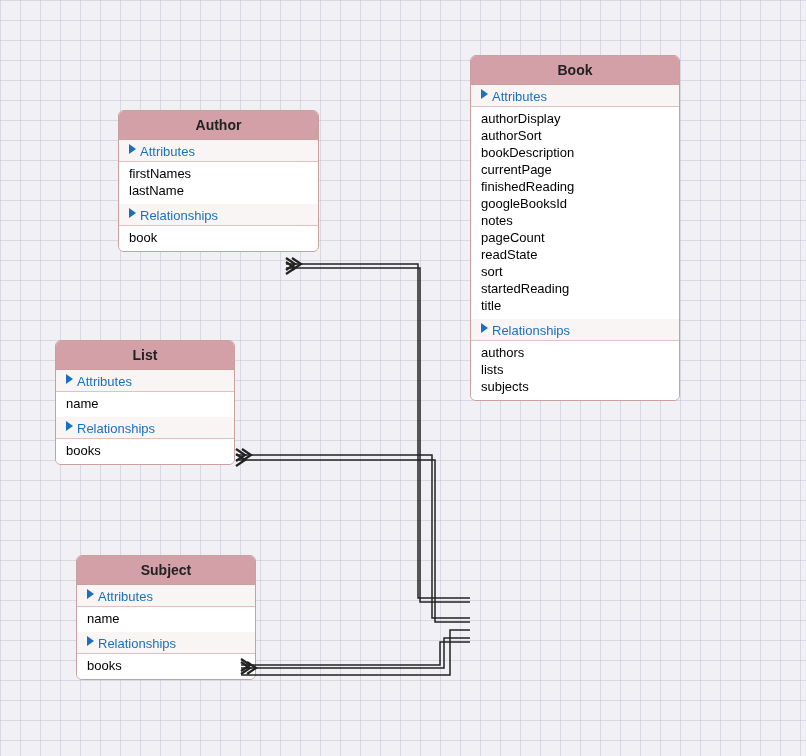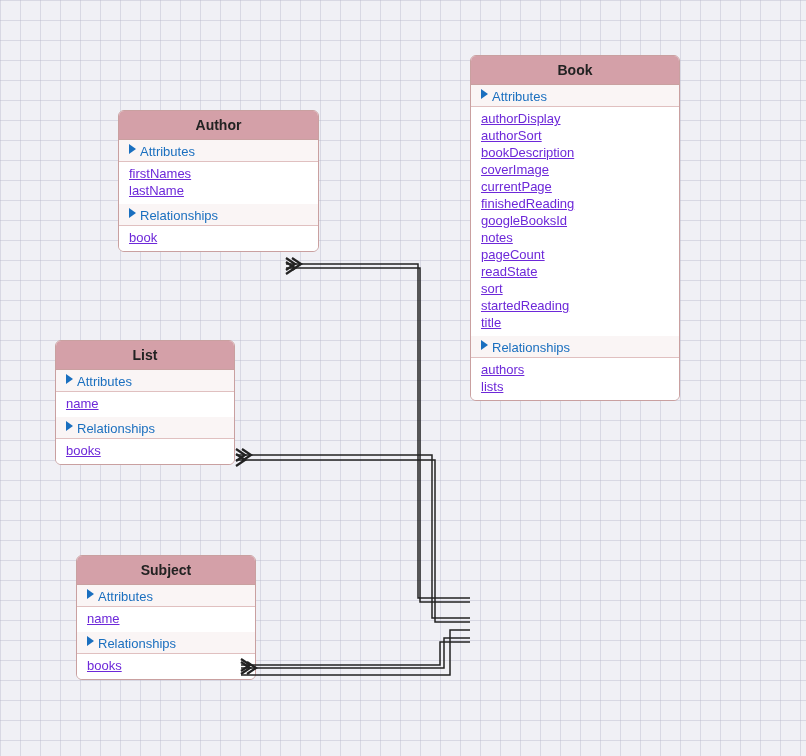--- a/index.html
+++ b/index.html
@@ -56,23 +56,22 @@
       border-left: 7px solid #1a6fbf;
     }
 
     .field-list {
       padding: 3px 10px 5px 10px;
       background: #fff;
     }
 
     .field-item {
       padding: 1px 0;
-      color: #6d28d9;
+      color: #000000;
       font-size: 13px;
-      text-decoration: underline;
     }
 
     
     #arrows-svg {
       position: absolute;
       top: 0; left: 0;
       width: 806px;
       height: 756px;
       pointer-events: none;
     }
@@ -83,38 +82,38 @@
 <div class="entity-box" style="left:470px; top:55px; width:210px;">
   <div class="entity-header">Book</div>
   <div class="section-label">
     <span class="triangle"></span>
     <span>Attributes</span>
   </div>
   <div class="field-list">
     <div class="field-item">authorDisplay</div>
     <div class="field-item">authorSort</div>
     <div class="field-item">bookDescription</div>
-    <div class="field-item">coverImage</div>
     <div class="field-item">currentPage</div>
     <div class="field-item">finishedReading</div>
     <div class="field-item">googleBooksId</div>
     <div class="field-item">notes</div>
     <div class="field-item">pageCount</div>
     <div class="field-item">readState</div>
     <div class="field-item">sort</div>
     <div class="field-item">startedReading</div>
     <div class="field-item">title</div>
   </div>
   <div class="section-label">
     <span class="triangle"></span>
     <span>Relationships</span>
   </div>
   <div class="field-list">
     <div class="field-item">authors</div>
     <div class="field-item">lists</div>
+    <div class="field-item">subjects</div>
   </div>
 </div>
 
 <div class="entity-box" style="left:118px; top:110px; width:201px;">
   <div class="entity-header">Author</div>
   <div class="section-label">
     <span class="triangle"></span>
     <span>Attributes</span>
   </div>
   <div class="field-list">

